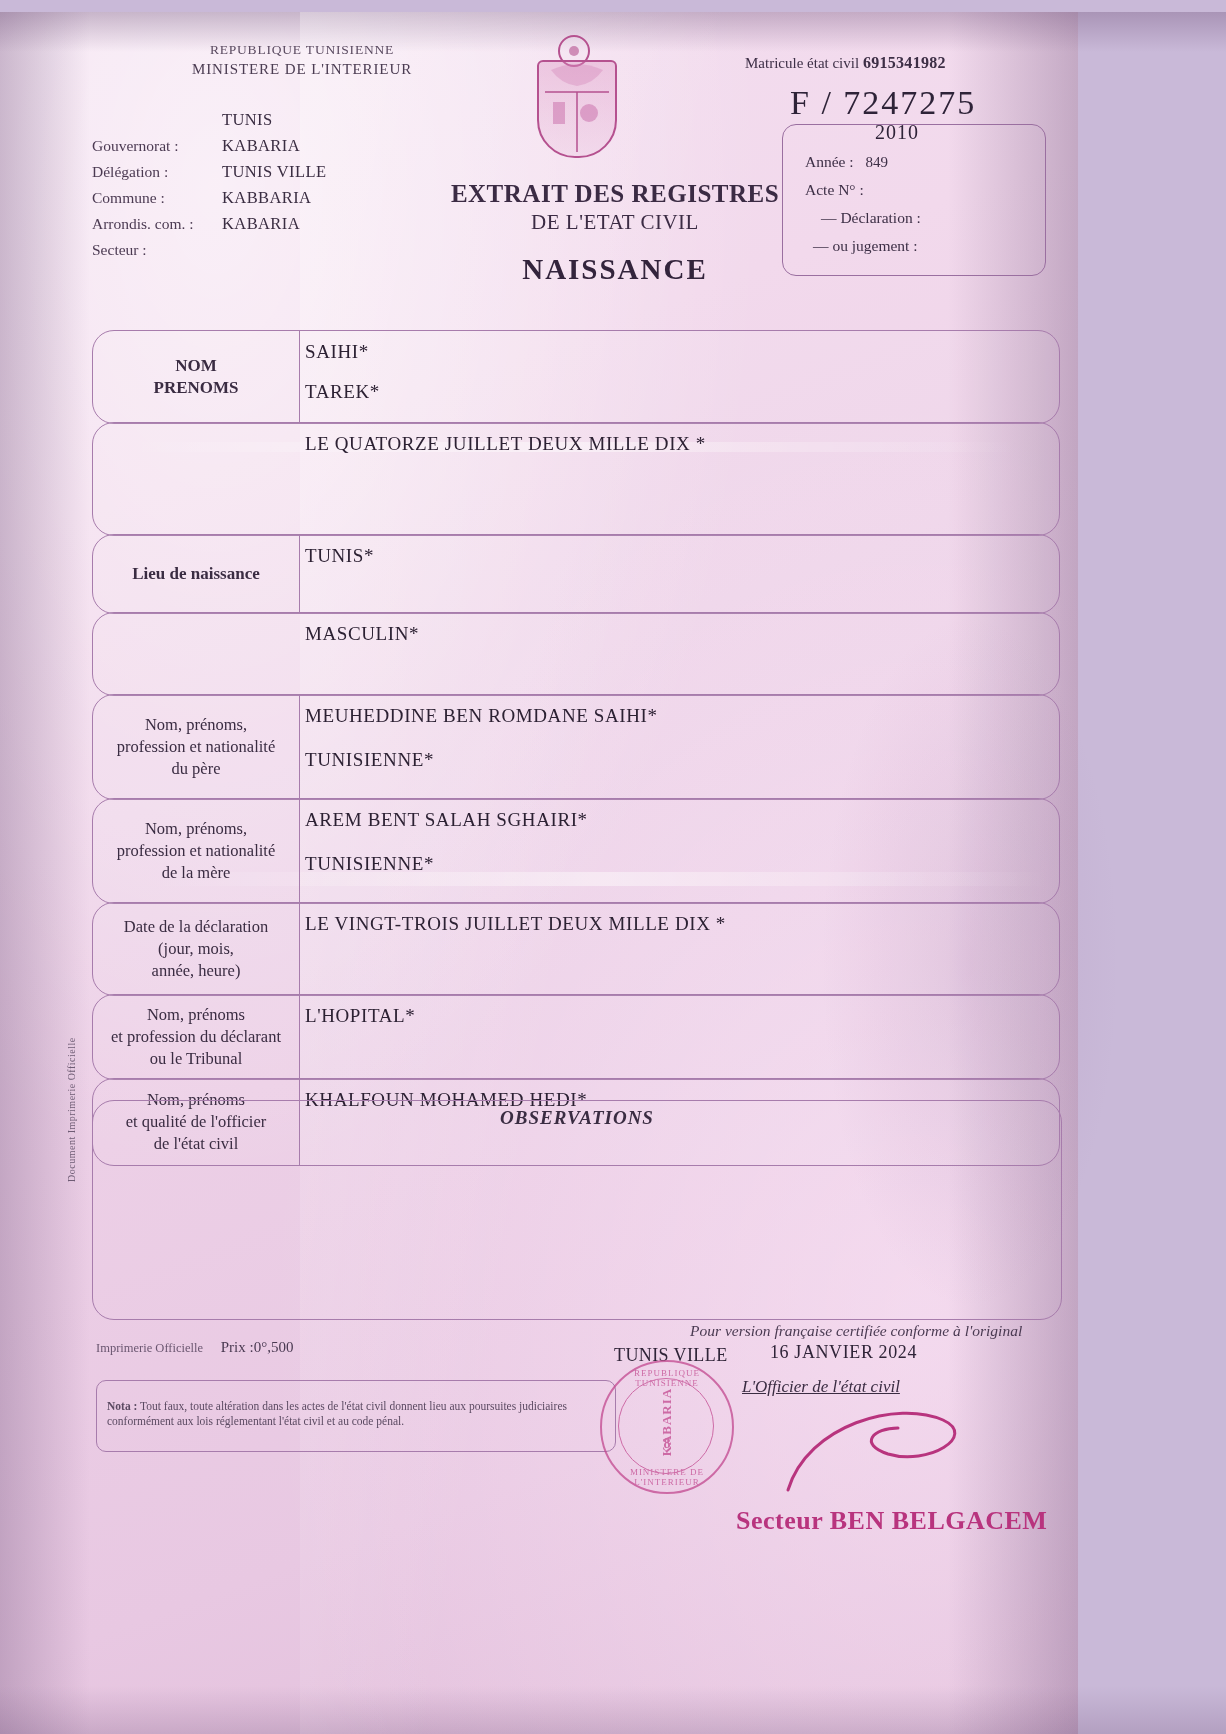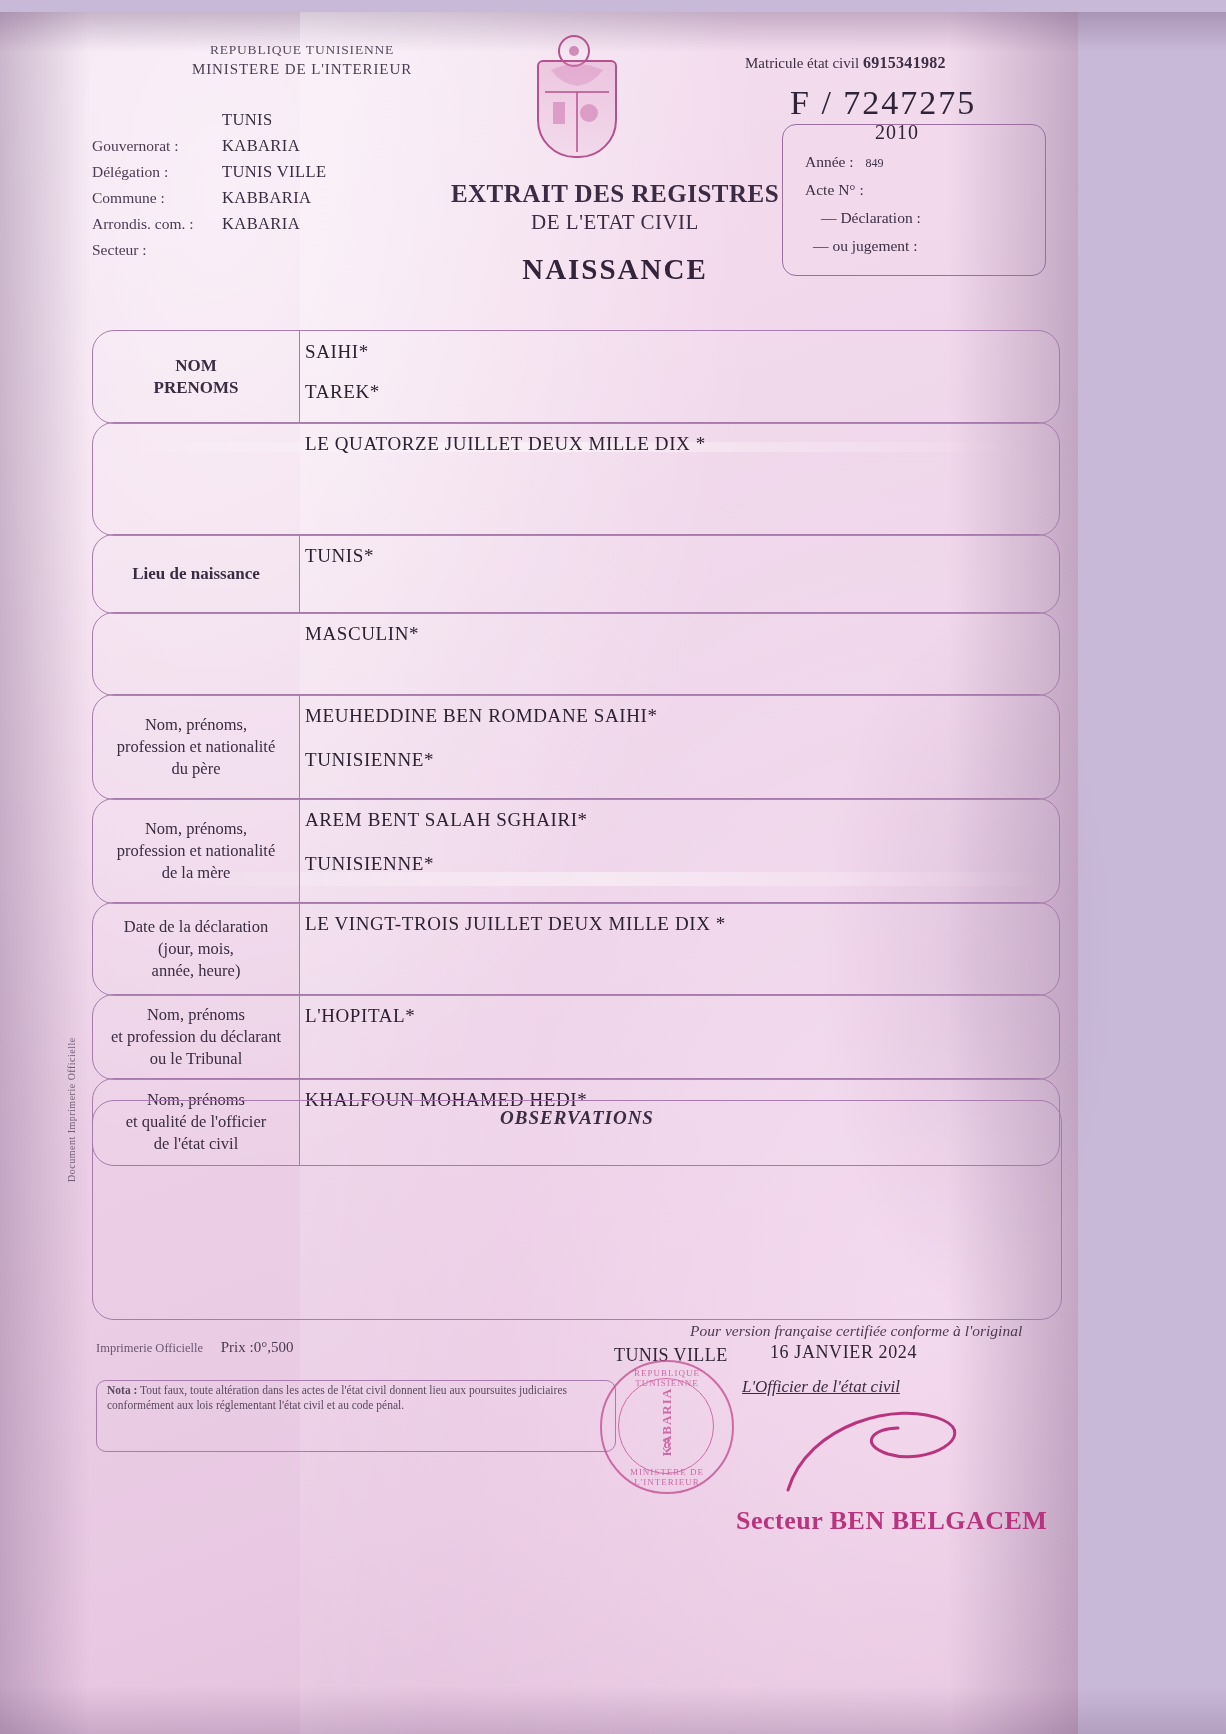--- a/index.html
+++ b/index.html
@@ -88,21 +88,21 @@
 
   
   .conform{position:absolute;left:690px;top:1310px;font-size:15.5px;font-style:italic;color:#4a3a52;}
   .prix{position:absolute;left:96px;top:1327px;font-size:15px;color:#4a3a52;}
   .prix .imp{font-size:12.5px;color:#6a5670;}
   .tunisville{position:absolute;left:614px;top:1333px;font-size:18px;color:#2f2438;letter-spacing:.4px;}
   .thedate{position:absolute;left:770px;top:1330px;font-size:18px;color:#2f2438;letter-spacing:.6px;}
   .officier{position:absolute;left:742px;top:1365px;font-size:17px;font-style:italic;color:#3a2c42;text-decoration:underline;}
   .note{
     position:absolute;left:96px;top:1368px;width:520px;height:72px;
-    border:1.2px solid #a77cac;border-radius:10px;padding:2px 10px;box-sizing:border-box;
+    border:1.2px solid #a77cac;border-radius:10px;padding:18px 10px;box-sizing:border-box;
     font-size:11.5px;line-height:15px;color:#5b4a62;
   }
   .note .hd{font-weight:bold;}
   .sideways{
     position:absolute;left:66px;top:1170px;transform:rotate(-90deg);transform-origin:left top;
     font-size:10px;color:#6e5c74;letter-spacing:.5px;white-space:nowrap;
   }
   
   .stamp{
     position:absolute;left:600px;top:1348px;width:130px;height:130px;border-radius:50%;
@@ -176,21 +176,21 @@
   <div class="matricule">
     <span>Matricule état civil</span>
     <b>6915341982</b>
   </div>
   <div class="bignum">F /  7247275</div>
 
   <div class="box-right">
     <div class="yr">2010</div>
     <div class="l" style="left:22px;top:28px;">
       <span>Année :</span>
-      <span style="margin-left:8px;font-size:12px;">849</span>
+      <span style="margin-left:8px;font-size:15px;">849</span>
     </div>
     <div class="l" style="left:22px;top:56px;">Acte N° :</div>
     <div class="l" style="left:38px;top:84px;">— Déclaration :</div>
     <div class="l" style="left:30px;top:112px;">— ou jugement :</div>
   </div>
 
   <div class="rows">
 
     <div class="row" style="height:92px;">
       <div class="lab b">

